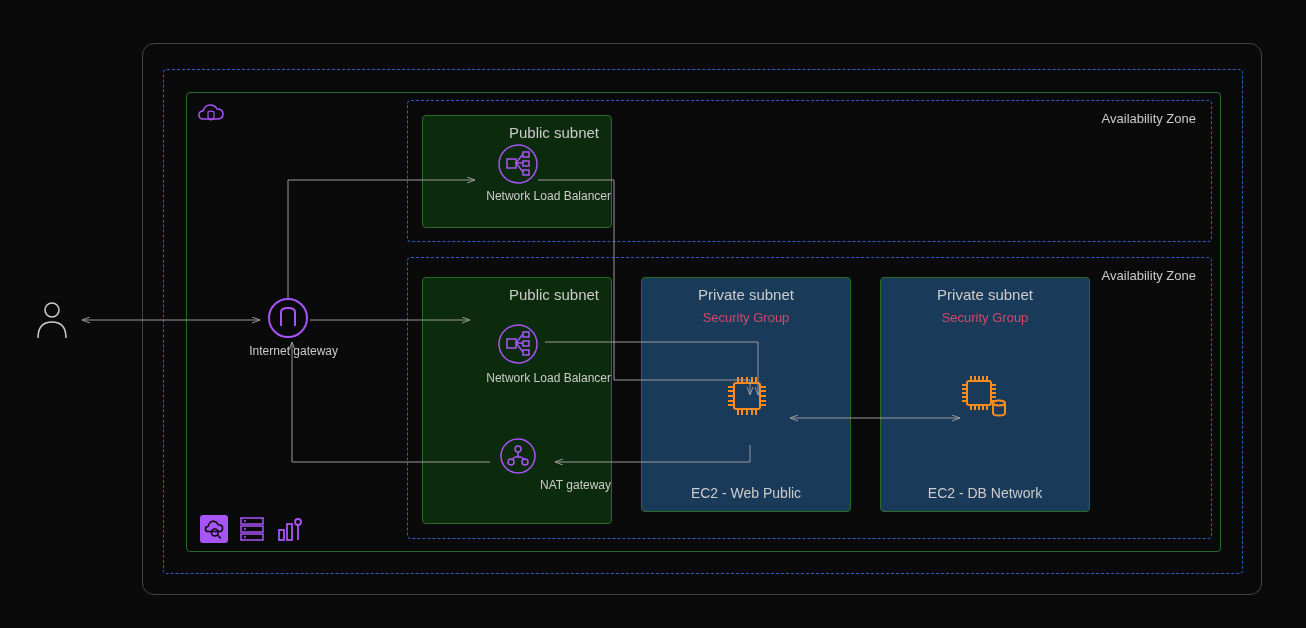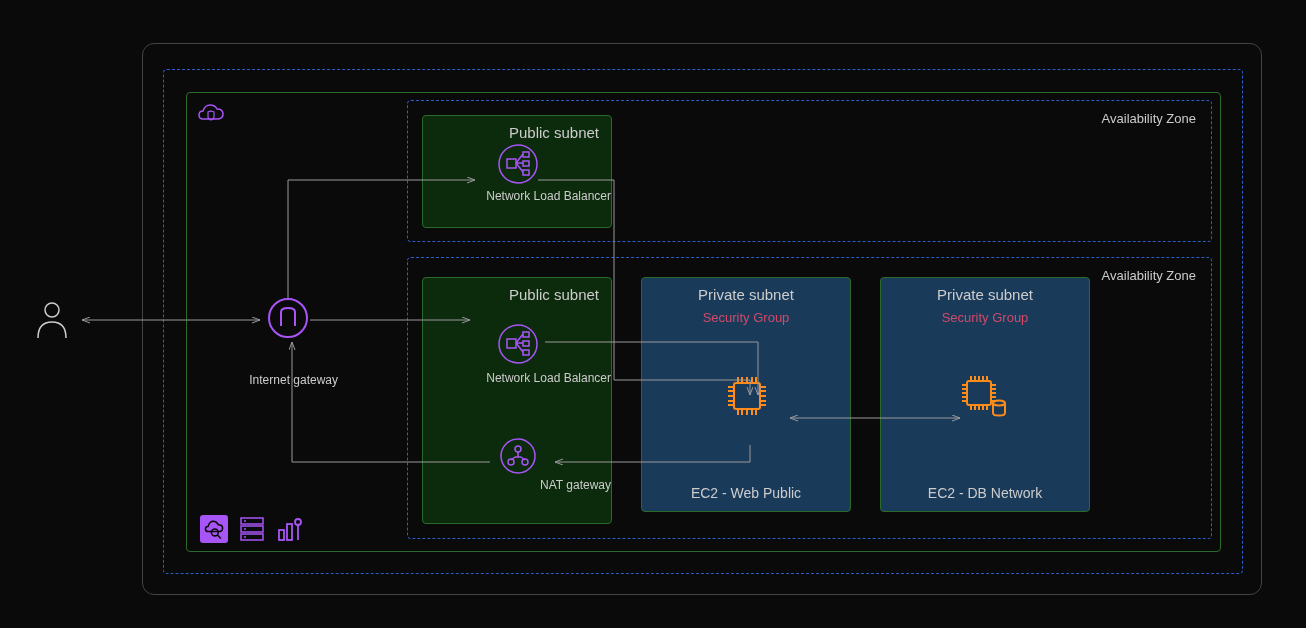--- a/index.html
+++ b/index.html
@@ -231,21 +231,21 @@
     </div>
   </div>
 </div>
 
 <div class="igw-icon">
   <svg viewBox="0 0 40 40" fill="none" stroke="#a855f7" stroke-width="2">
     <circle cx="20" cy="20" r="19" fill="#0a0a0a"></circle>
     <path d="M13 28 L13 14 Q13 10 20 10 Q27 10 27 14 L27 28"></path>
   </svg>
 </div>
-<div class="igw-label" style="left:238px; top:344px; width:100px;margin-top:29px;">Internet gateway</div>
+<div class="igw-label" style="left:238px; top:344px; width:100px;">Internet gateway</div>
 
 <div class="bottom-icons">
   <div style="background:#a855f7; border-radius:3px; padding:2px;">
     <svg viewBox="0 0 28 28" fill="none" stroke="#0a0a0a" stroke-width="1.8">
       <path d="M7 11 Q4 11 4 14 Q4 17 7 17 L19 17 Q24 17 24 13 Q24 9 19 9 Q17 5 13 5 Q9 5 7 11 Z"></path>
       <circle cx="15" cy="18" r="4"></circle>
       <path d="M18 21 L22 25"></path>
     </svg>
   </div>
   <div>

